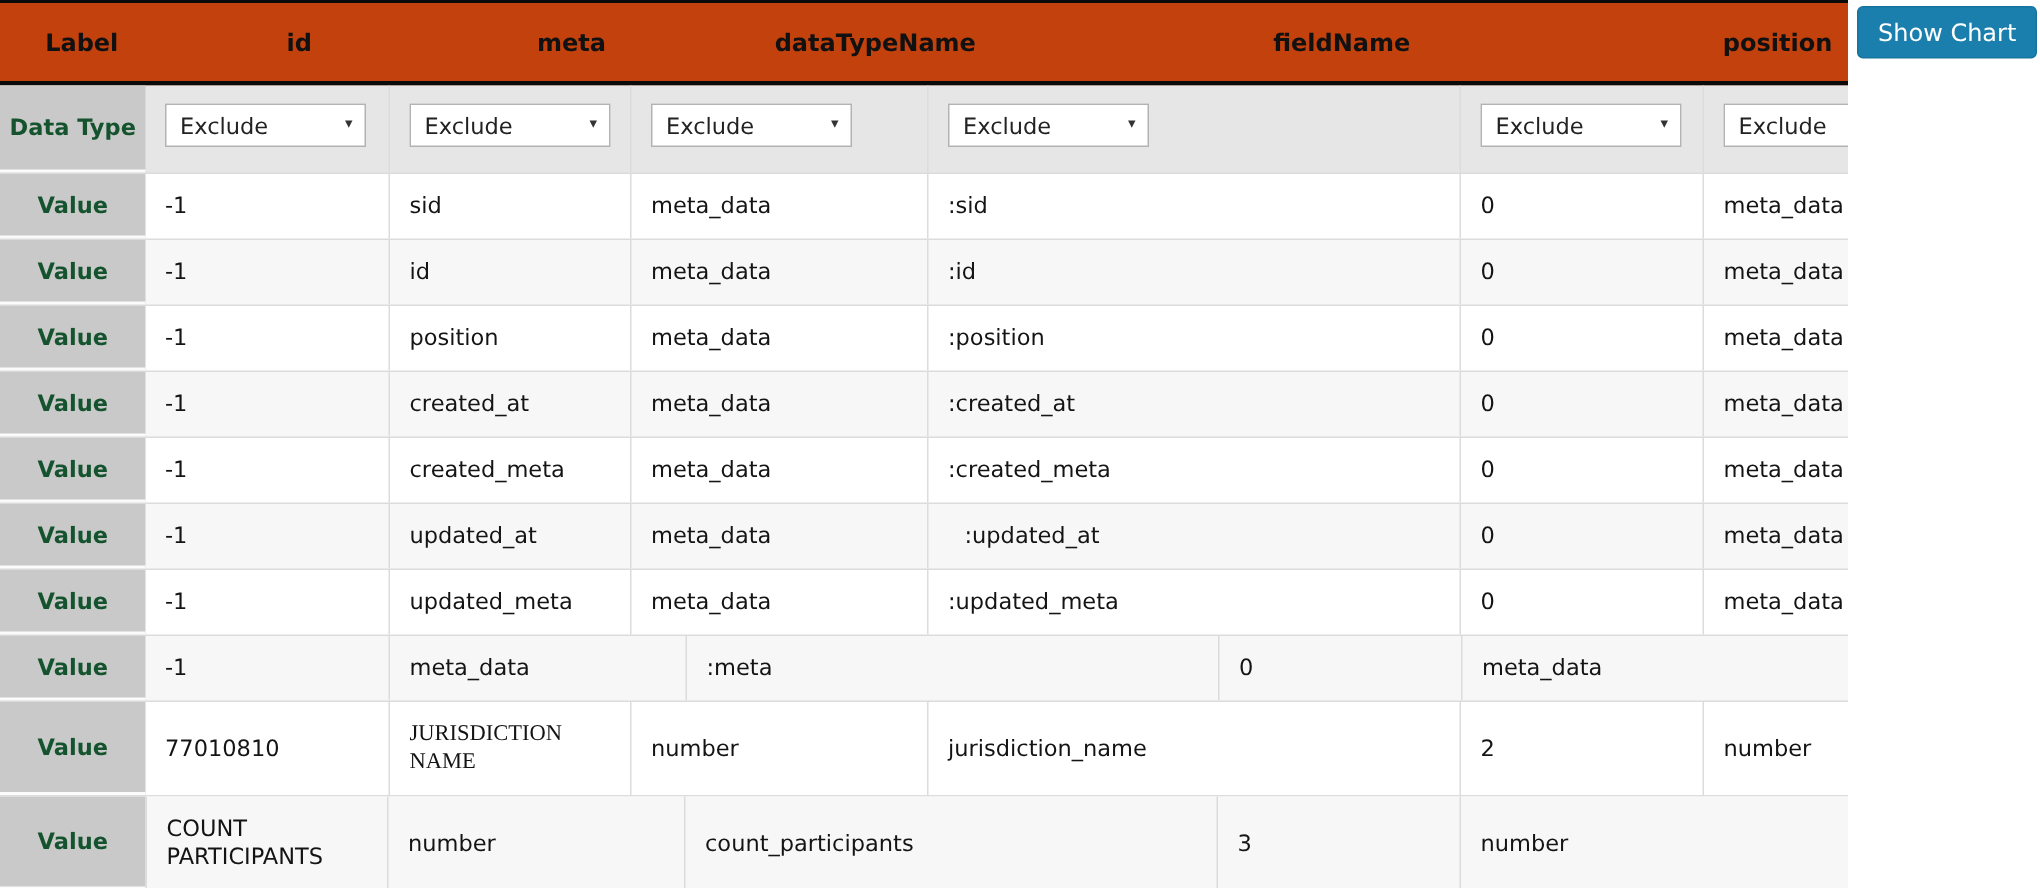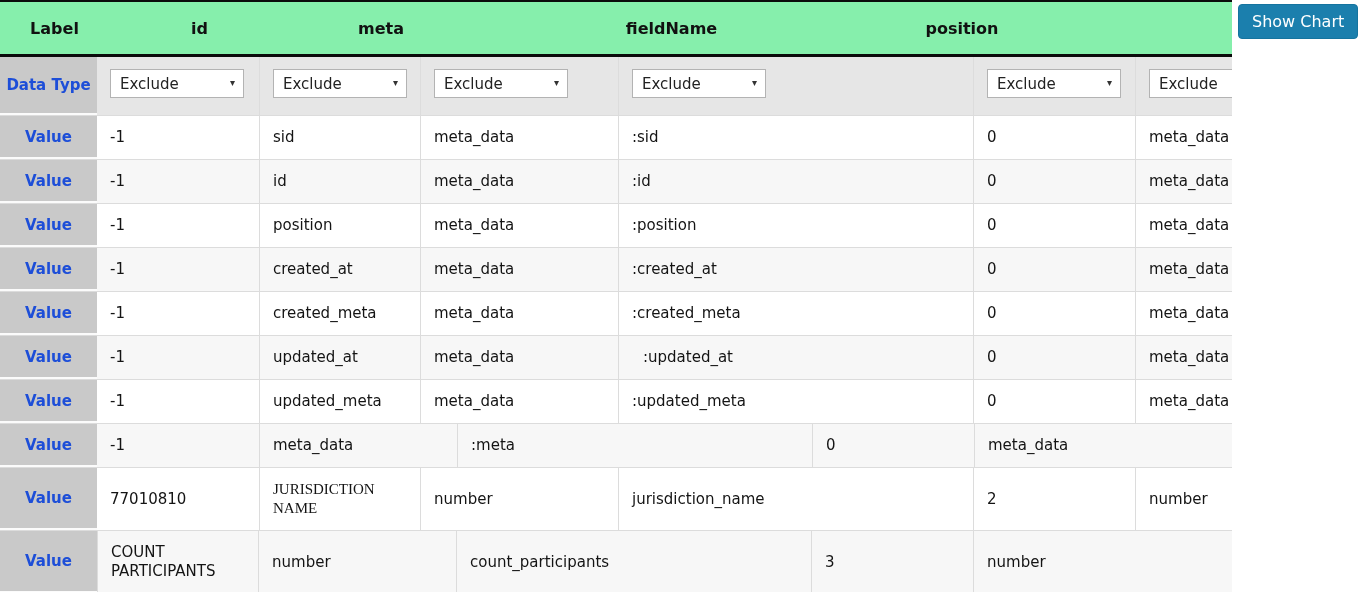--- a/index.html
+++ b/index.html
@@ -8,39 +8,39 @@
     background:#ffffff;
     font-family:"DejaVu Sans","Liberation Sans",sans-serif;
   }
   #table-viewport{
     position:absolute;left:0;top:0;width:1232px;height:592px;
     overflow:hidden;background:#fff;
   }
   
   .header-row{
     display:flex;width:1280px;height:57px;box-sizing:border-box;
-    background:#86efac;
+    background:#c2410c;
     border-top:2px solid #0b0b0b;border-bottom:3px solid #0b0b0b;
     align-items:center;
   }
   .hcell{
     flex:0 0 auto;box-sizing:border-box;text-align:center;
     font-weight:bold;font-size:16px;color:#111;
   }
   
   .filter-row{
     display:flex;width:1360px;height:59px;box-sizing:border-box;
     background:#e6e6e6;border-bottom:1px solid #dcdcdc;
   }
   .fcell{flex:0 0 auto;box-sizing:border-box;}
   .label-cell{
     width:97px;flex:0 0 auto;box-sizing:border-box;
     background:#c9c9c9;
     display:flex;align-items:center;justify-content:center;text-align:center;
-    font-weight:bold;font-size:15px;line-height:20px;color:#1d4ed8;
+    font-weight:bold;font-size:15px;line-height:20px;color:#14532d;
     border-bottom:2px solid #fbfbfb;
     padding:0 6px;
   }
   .select-wrap{position:relative;display:inline-block;margin:12px 0 0 13px;}
   .filter-select{
     appearance:none;-webkit-appearance:none;-moz-appearance:none;
     width:134px;height:29px;box-sizing:border-box;
     background:#ffffff;border:1px solid #b3b3b3;border-radius:0;
     font-family:"DejaVu Sans","Liberation Sans",sans-serif;
     font-size:15px;color:#222;padding:0 24px 0 9px;
@@ -69,20 +69,21 @@
   }
 </style>
 </head>
 <body>
 
 <div id="table-viewport">
   <div class="header-row" id="header-row">
       <div class="hcell" style="width: 109px;">Label</div>
       <div class="hcell" style="width: 181px;">id</div>
       <div class="hcell" style="width: 182px;">meta</div>
+      <div class="hcell" style="width: 223px;">dataTypeName</div>
       <div class="hcell" style="width: 399px;">fieldName</div>
       <div class="hcell" style="width: 182px;">position</div>
     </div>
   <div class="filter-row" id="filter-row">
       <div class="label-cell">Data Type</div>
       <div class="fcell" style="width: 162px;"><span class="select-wrap"><select class="filter-select"><option>Exclude</option></select><span class="dd-arrow">▾</span></span></div>
       <div class="fcell vline" style="width: 161px;"><span class="select-wrap"><select class="filter-select"><option>Exclude</option></select><span class="dd-arrow">▾</span></span></div>
       <div class="fcell vline" style="width: 198px;"><span class="select-wrap"><select class="filter-select"><option>Exclude</option></select><span class="dd-arrow">▾</span></span></div>
       <div class="fcell vline" style="width: 355px;"><span class="select-wrap"><select class="filter-select"><option>Exclude</option></select><span class="dd-arrow">▾</span></span></div>
       <div class="fcell vline" style="width: 162px;"><span class="select-wrap"><select class="filter-select"><option>Exclude</option></select><span class="dd-arrow">▾</span></span></div>

